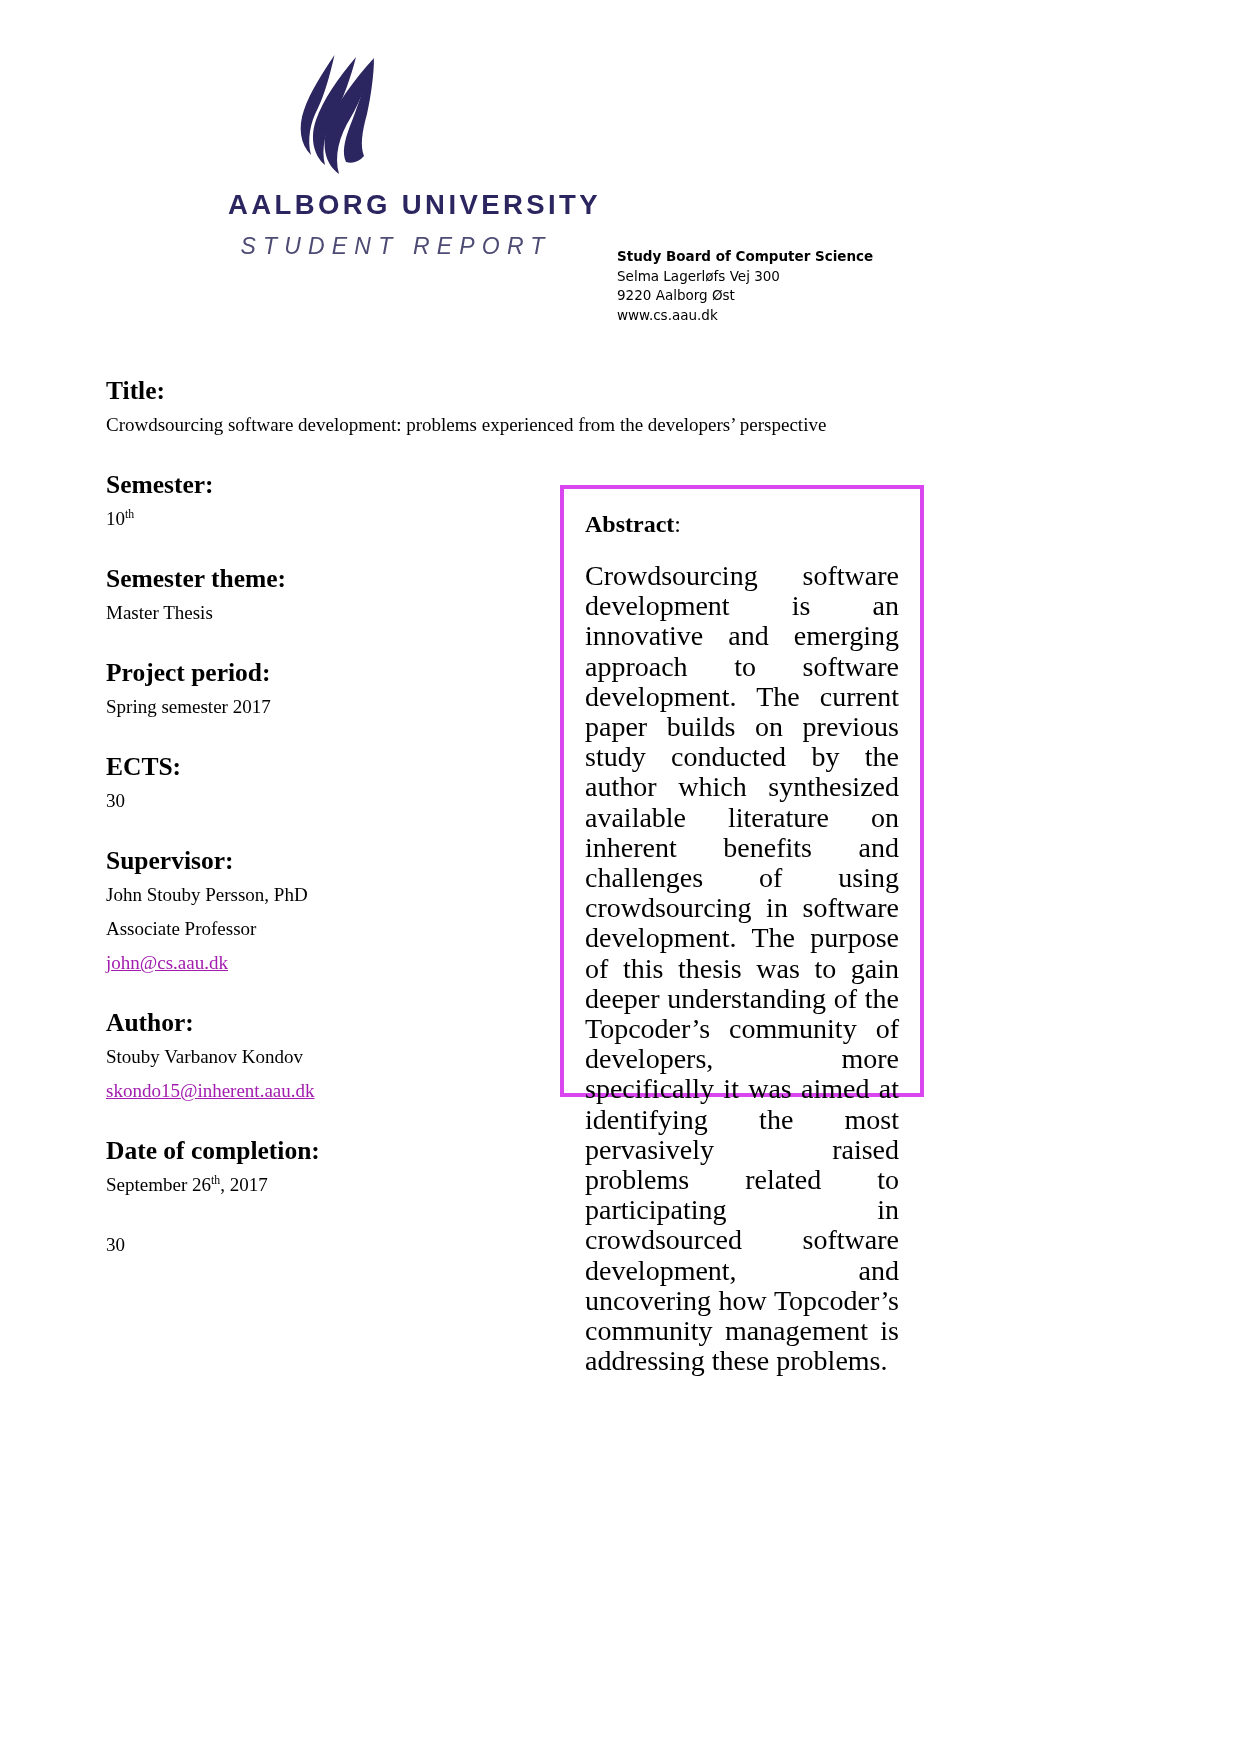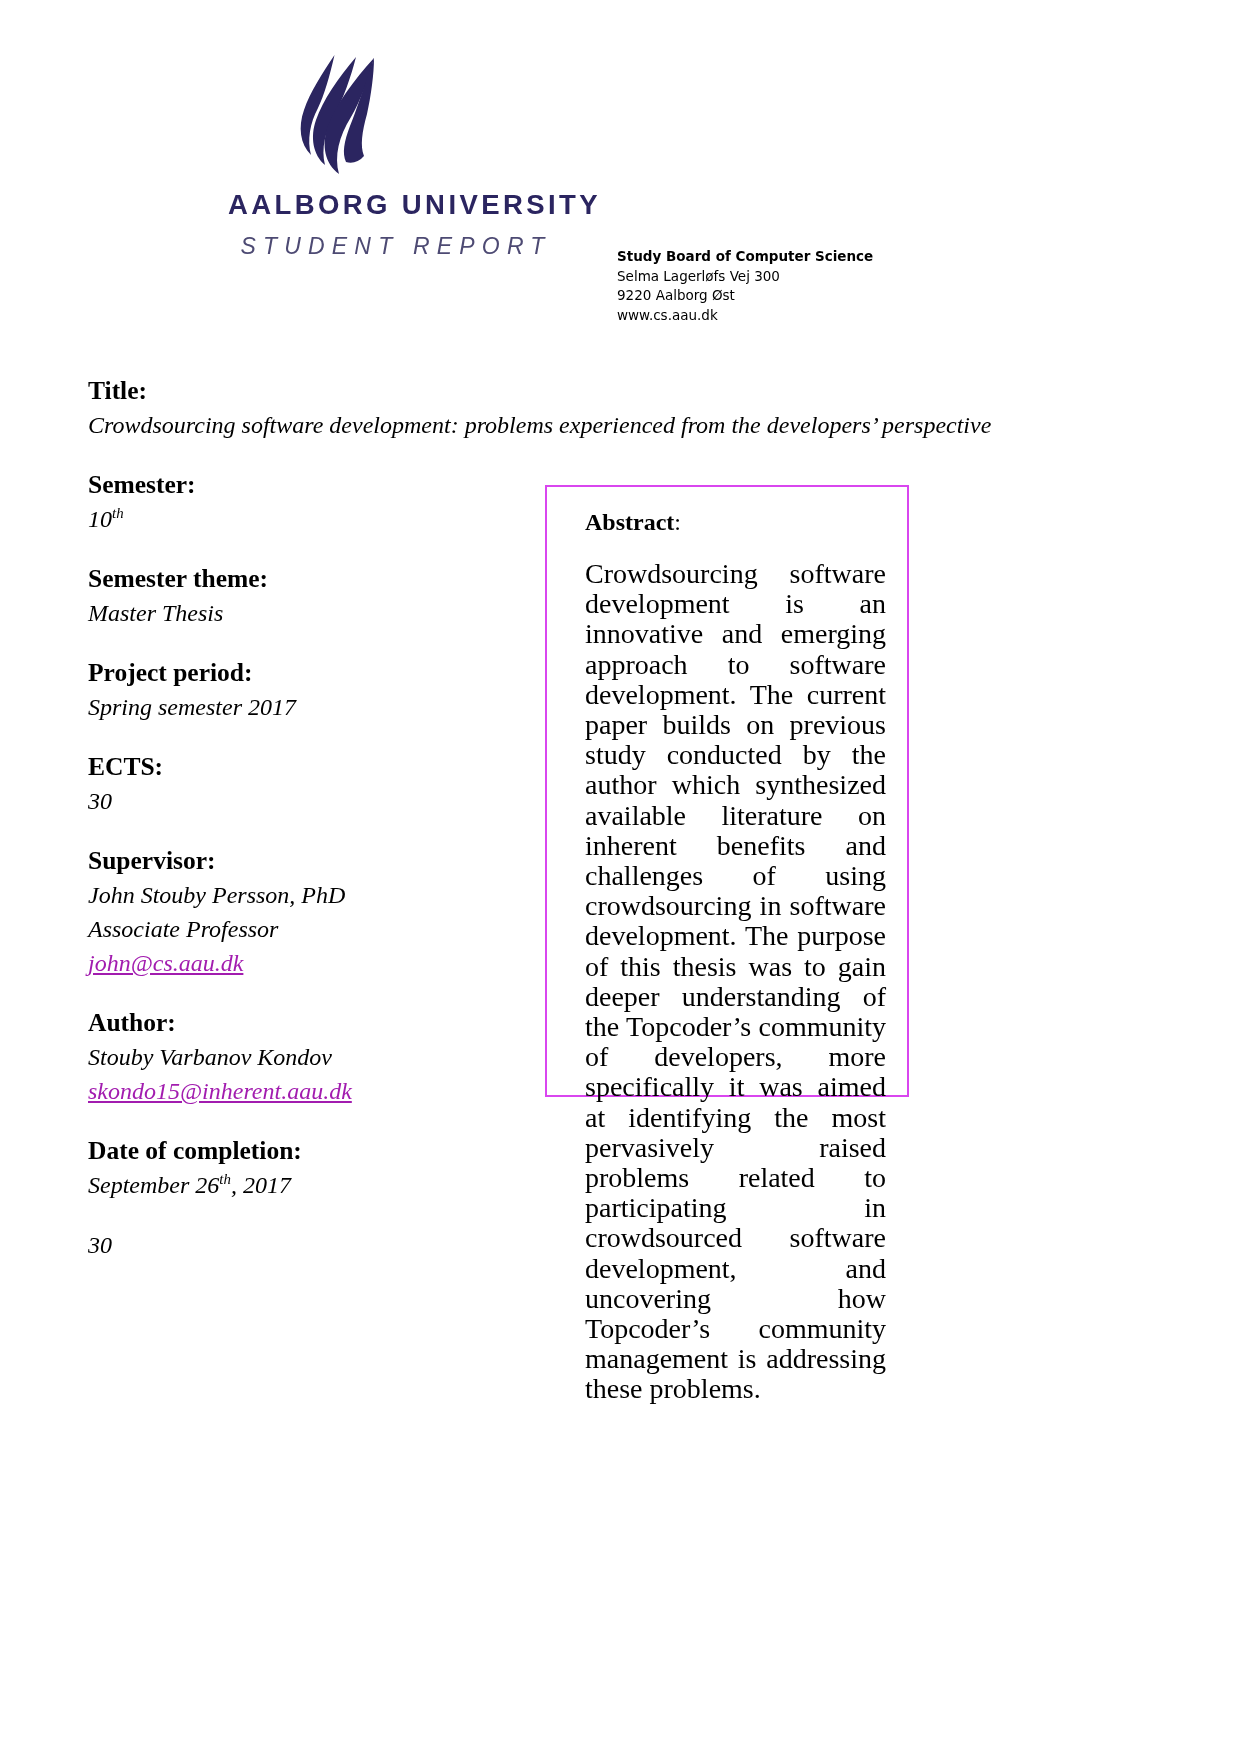--- a/index.html
+++ b/index.html
@@ -68,58 +68,57 @@
 
   
   .info-col {
     position: absolute;
     left: 88px;
     top: 374px;
     width: 430px;
     font-size: 25.5px;
     line-height: 33px;
   }
-  .info-group { margin-bottom: 26px; }
+  .info-group { margin-bottom: 26px; margin-left: 18px; }
   .info-label {
     font-weight: bold;
     font-size: 25.5px;
     line-height: 34px;
   }
   .info-value {
     font-weight: normal;
-    font-size: 24px;
+    font-size: 19px;
     line-height: 34px;
-    font-style: italic;
   }
   .info-value sup {
     font-size: 0.62em;
     vertical-align: super;
     line-height: 0;
   }
   a.maillink {
     color: #a21caf;
     text-decoration: underline;
   }
 
   
   .title-group {
     width: 900px;
   }
   .title-group .info-value { white-space: nowrap; }
 
   
   .abstract-box {
     position: absolute;
-    left: 545px;
+    left: 560px;
     top: 485px;
     width: 364px;
     height: 612px;
-    border: 2px solid #d946ef;
+    border: 4px solid #d946ef;
     box-sizing: border-box;
-    padding: 20px 21px 0 38px;
+    padding: 20px 21px 0 21px;
   }
   .abstract-title {
     font-size: 24px;
     line-height: 30px;
     margin-bottom: 22px;
   }
   .abstract-title b { font-weight: bold; }
   .abstract-body {
     font-size: 28px;
     line-height: 30.2px;

